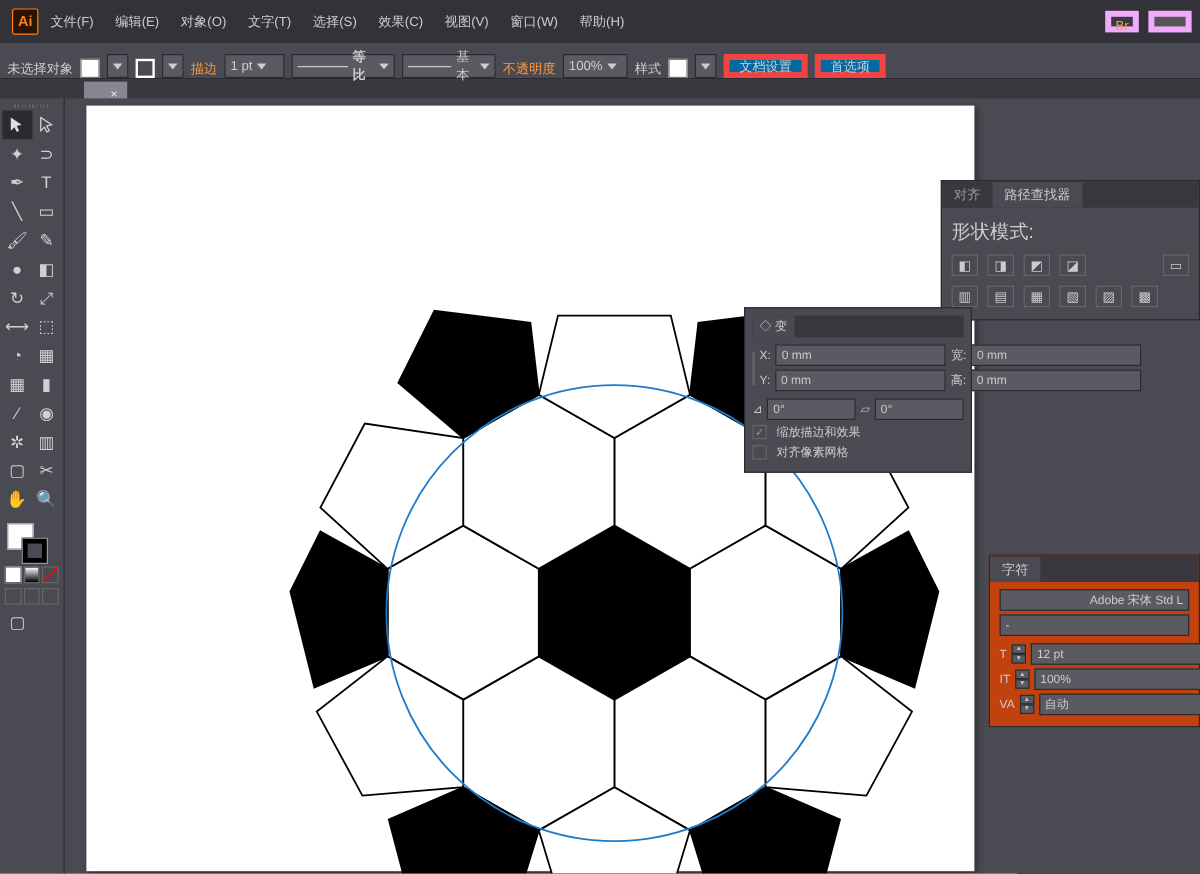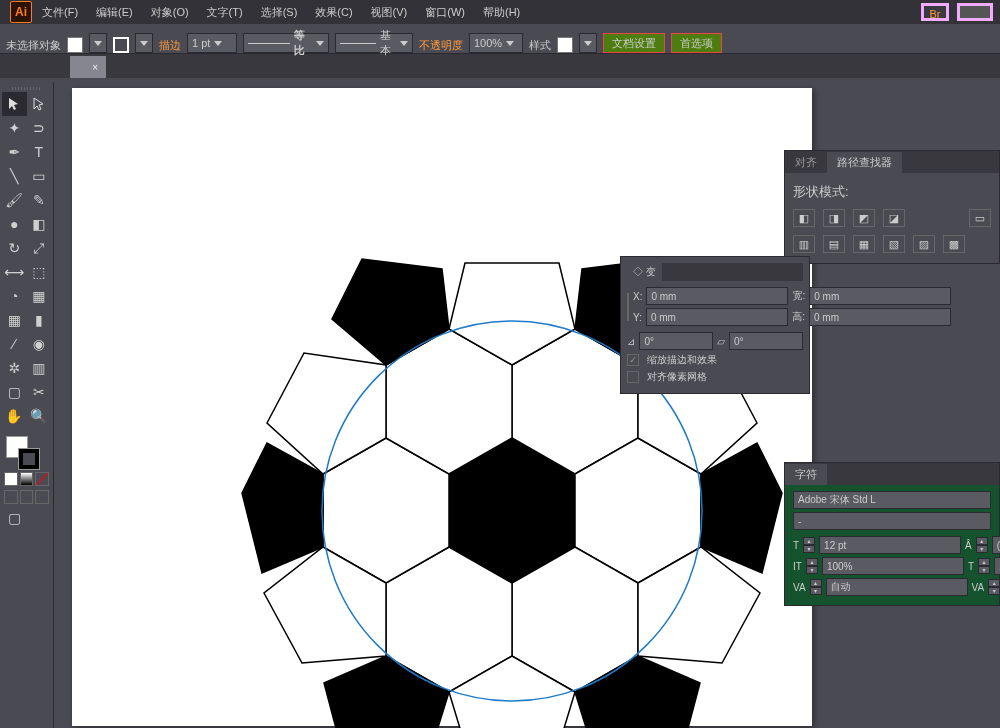--- a/index.html
+++ b/index.html
@@ -1,33 +1,33 @@
 <!DOCTYPE html>
 <html><head>
 <meta charset="utf-8">
 <style>
 * { margin: 0; padding: 0; box-sizing: border-box; font-family: "Microsoft YaHei", sans-serif; }
 body { background: #4a4a52; width: 1000px; height: 728px; overflow: hidden; position: relative; color: #ccc; font-size: 11px; }
 
 
-.menubar { height: 24px; background: #323238; display: flex; align-items: center; padding: 0 4px; gap: 2px; }
+.menubar { height: 36px; background: #323238; display: flex; align-items: center; padding: 0 4px; gap: 2px; }
 .ai-logo { width: 22px; height: 22px; background: #2a1300; border: 1px solid #ff7d19; display: flex; align-items: center; justify-content: center; color: #ff7d19; font-weight: bold; font-size: 12px; border-radius: 2px; margin-left: 6px; }
 .menubar .menu-item { padding: 4px 8px; cursor: pointer; }
 .menubar .menu-divider { flex: 1; }
-.menubar .status-box { width: 22px; height: 18px; background: #555; margin: 0 3px; border: 3px solid #f0abfc; }
+.menubar .status-box { width: 22px; height: 18px; background: #555; margin: 0 3px; border: 5px solid #f0abfc; }
 
 
 .controlbar { height: 30px; background: #4a4a52; display: flex; align-items: flex-end; padding: 0 6px; gap: 6px; border-bottom: 1px solid #2a2a30; }
 .ctrl-label { color: #ccc; font-size: 11px; }
 .ctrl-label.orange { color: #ff9a3c; font-family: Liberation Serif, serif; }
 .swatch { width: 16px; height: 16px; background: #fff; border: 1px solid #777; }
 .dropdown { height: 20px; background: #5a5a62; border: 1px solid #2a2a30; display: flex; align-items: center; padding: 0 4px; gap: 4px; }
 .dropdown .caret { width: 0; height: 0; border-left: 4px solid transparent; border-right: 4px solid transparent; border-top: 5px solid #ccc; }
 .stroke-line { width: 50px; height: 1px; background: #ccc; }
-.btn { height: 20px; background: #4d7c0f; border: 1px solid #ef4444; padding: 0 8px; display: flex; align-items: center; cursor: pointer; }
+.btn { height: 20px; background: #0369a1; border: 5px solid #ef4444; padding: 0 8px; display: flex; align-items: center; cursor: pointer; }
 
 
 .doctab-bar { height: 24px; background: #38383e; display: flex; align-items: flex-end; padding-left: 70px; }
 .doctab { background: #868690; height: 22px; padding: 0 26px 0 10px; display: flex; align-items: center; color: #eee; font-size: 10px; position: relative; }
 .doctab .close { position: absolute; right: 8px; cursor: pointer; }
 
 
 .workspace { position: absolute; top: 82px; left: 0; right: 0; bottom: 0; display: flex; }
 
 
@@ -53,33 +53,33 @@
 .shapes { position: absolute; left: 190px; top: 135px; width: 500px; height: 560px; }
 .shapes svg { width: 100%; height: 100%; overflow: visible; }
 
 
 .panels { position: absolute; right: 0; top: 0; width: 216px; }
 .panel { background: #4a4a52; border: 1px solid #2a2a30; margin-bottom: 4px; }
 .panel-tabs { display: flex; background: #38383e; height: 22px; align-items: flex-end; }
 .panel-tab { padding: 3px 10px; background: #4a4a52; font-size: 11px; cursor: pointer; text-align: center; }
 .panel-tab.inactive { background: #38383e; color: #999; }
 .panel-body { padding: 6px 8px; }
-.panel-section-label { font-size: 13px; color: #ccc; margin: 4px 0; }
+.panel-section-label { font-size: 16px; color: #ccc; margin: 4px 0; }
 .icon-row { display: flex; gap: 8px; padding: 4px 0; }
 .panel-icon { width: 22px; height: 18px; border: 1px solid #666; display: flex; align-items: center; justify-content: center; cursor: pointer; }
 .mini-panel { position: absolute; background: #4a4a52; border: 1px solid #2a2a30; }
 .field-row { display: flex; align-items: center; gap: 4px; margin: 3px 0; font-size: 10px; }
 .field-input { background: #5a5a62; border: 1px solid #2a2a30; height: 18px; padding: 0 4px; color: #ccc; flex: 1; font-size: 10px; }
 .stepper { display: flex; flex-direction: column; }
 .stepper div { width: 12px; height: 8px; background: #5a5a62; border: 1px solid #2a2a30; font-size: 6px; text-align: center; line-height: 6px; cursor: pointer; }
 .check { width: 12px; height: 12px; border: 1px solid #666; display: inline-block; margin-right: 4px; vertical-align: middle; }
 .check.on::after { content: "✓"; color: #999; font-size: 9px; display: block; text-align: center; line-height: 10px; }
 
 
-.char-panel { position: absolute; right: 0; top: 380px; width: 216px; background: #14532d; border: 1px solid #2a2a30; }
+.char-panel { position: absolute; right: 0; top: 380px; width: 176px; background: #c2410c; border: 1px solid #2a2a30; }
 
 </style>
 </head>
 <body>
 
 <div class="menubar">
   <div class="ai-logo">Ai</div>
   <div class="menu-item">文件(F)</div>
   <div class="menu-item">编辑(E)</div>
   <div class="menu-item">对象(O)</div>
@@ -354,21 +354,21 @@
         <span class="check"></span>
         <span>对齐像素网格</span>
       </div>
   </div>
 
   <div class="char-panel">
     <div class="panel-tabs">
       <div class="panel-tab"><span>字符</span></div>
     </div>
     <div class="panel-body">
-      <input class="field-input" style="width: 100%; margin-bottom: 3px;" value="Adobe 宋体 Std L">
+      <input class="field-input" style="width: 100%; margin-bottom: 3px; text-align: right;" value="Adobe 宋体 Std L">
       <input class="field-input" style="width: 100%; margin-bottom: 3px;" value="-">
       <div class="field-row">
         <span>T</span>
         <div class="stepper">
             <div>▴</div>
             <div>▾</div>
           </div>
         <input class="field-input" value="12 pt" style="">
         <span>Â</span>
         <div class="stepper">

